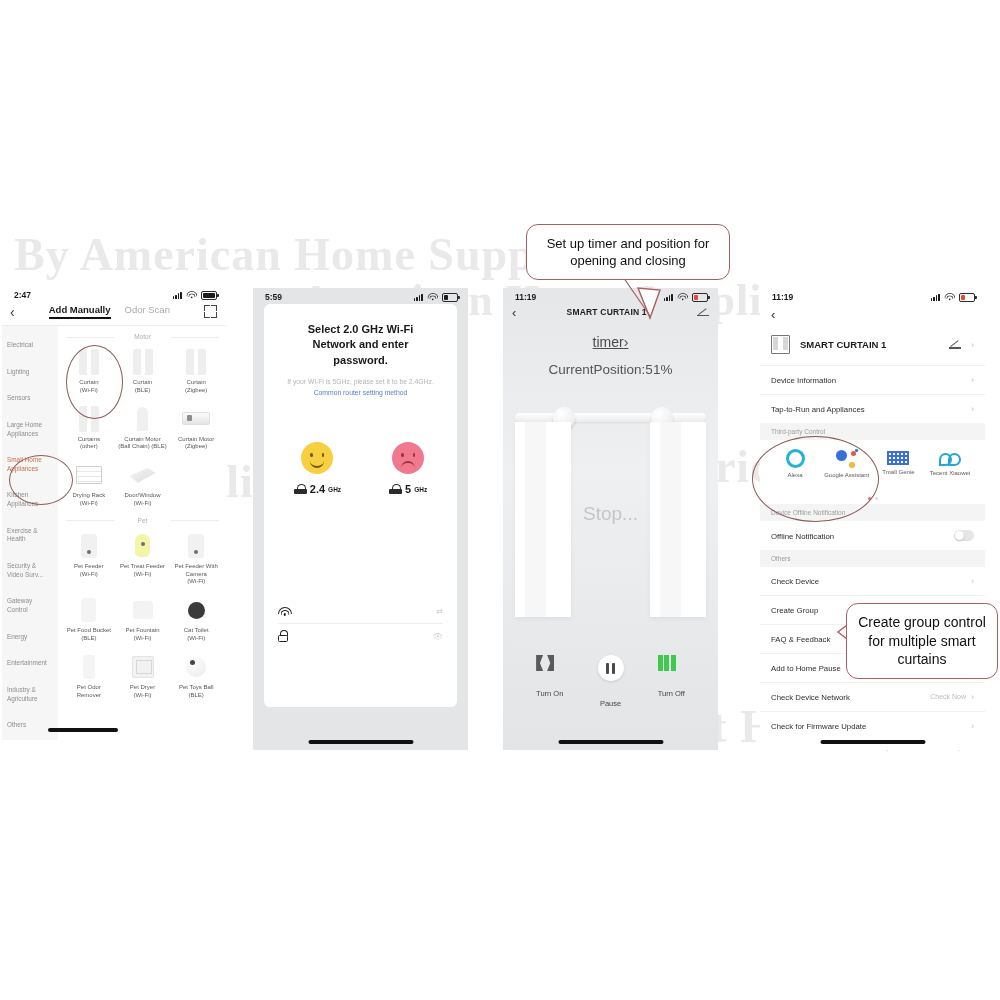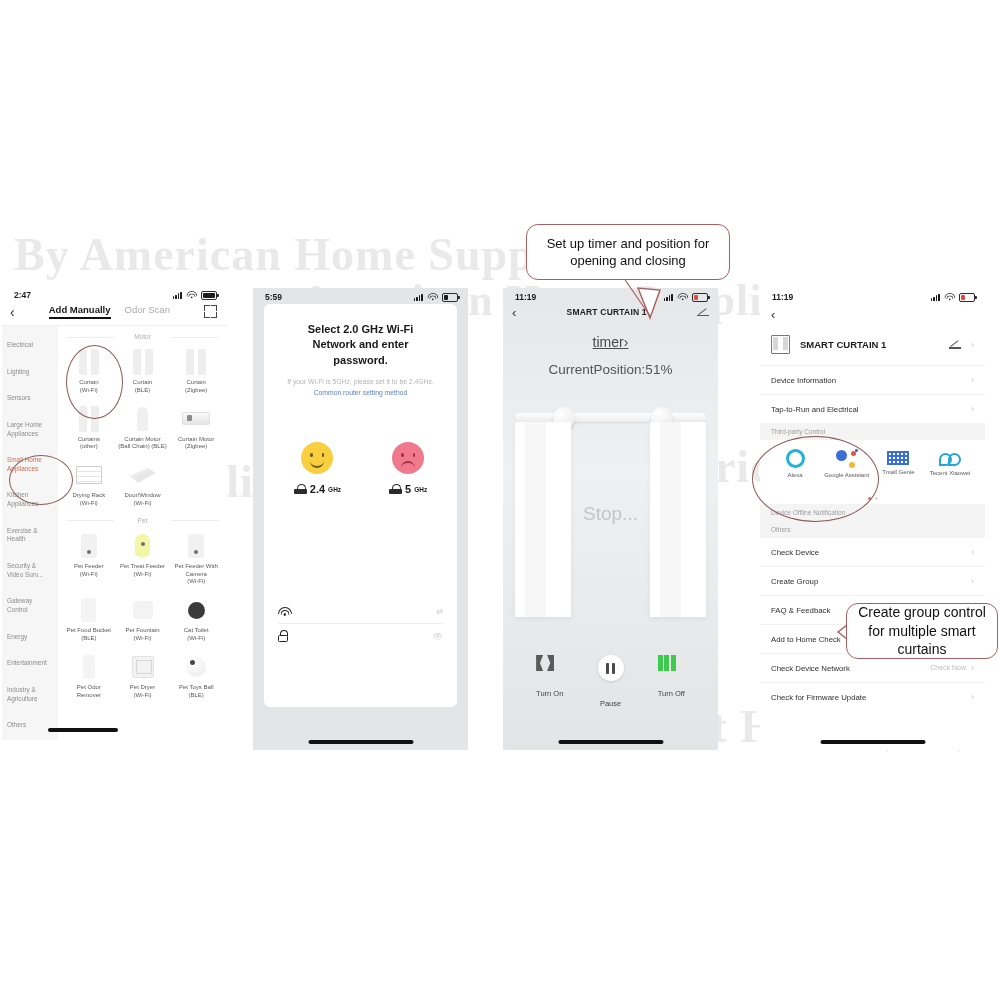--- a/index.html
+++ b/index.html
@@ -183,21 +183,21 @@
   #p4 .dots i{display:inline-block;width:3px;height:3px;border-radius:50%;background:#d9d9d9;margin:0 2px;}
   #p4 .dots i.on{background:#e06b5a;}
   .toggle{width:20px;height:11px;border-radius:6px;background:#e6e6e6;position:relative;}
   .toggle::after{content:"";position:absolute;left:1px;top:1px;width:9px;height:9px;border-radius:50%;background:#fff;box-shadow:0 1px 2px rgba(0,0,0,.2);}
 
   
   .callout{position:absolute;border:1.6px solid #a85f5f;border-radius:12px;background:#fff;
     text-align:center;color:#111;line-height:1.32;display:flex;align-items:center;justify-content:center;
     padding:6px 8px;box-sizing:border-box;}
   #co1{left:526px;top:224px;width:204px;height:56px;font-size:13px;}
-  #co2{left:846px;top:603px;width:152px;height:56px;font-size:14px;}
+  #co2{left:846px;top:603px;width:152px;height:76px;font-size:14px;}
   .leader{position:absolute;pointer-events:none;}
 </style>
 </head>
 <body>
 
 <div class="wm" id="wm1">By American Home Supplies</div>
 <div class="wm" id="wm2">American Home Supplie</div>
 <div class="wm" id="wm3">Supplie</div>
 <div class="wm" id="wm4">American</div>
 <div class="wm" id="wm5">Smart Home (EU)</div>
@@ -538,21 +538,21 @@
     <span class="editpen"></span>
     <span class="chev">›</span>
   </div>
   <div class="item">
     <span>Device Information</span>
     <span class="rt">
         <span class="chev">›</span>
       </span>
   </div>
   <div class="item">
-    <span>Tap-to-Run and Electrical</span>
+    <span>Tap-to-Run and Appliances</span>
     <span class="rt">
         <span class="chev">›</span>
       </span>
   </div>
   <div class="grouphdr">Third-party Control</div>
   <div class="tpc">
     <div class="tp">
       <div class="alexa"></div>
       <div class="n">Alexa</div>
     </div>
@@ -569,41 +569,47 @@
       <div class="tmall"></div>
       <div class="n">Tmall Genie</div>
     </div>
     <div class="tp">
       <div class="xiaowei"></div>
       <div class="n">Tecent Xiaowei</div>
     </div>
   </div>
   <div class="dots"><i class="on"></i><i></i></div>
   <div class="grouphdr">Device Offline Notification</div>
+  <div class="item" style="border-top:0">
+    <span>Offline Notification</span>
+    <span class="rt">
+        <span class="toggle"></span>
+      </span>
+  </div>
   <div class="grouphdr">Others</div>
   <div class="item" style="border-top:0">
     <span>Check Device</span>
     <span class="rt">
         <span class="chev">›</span>
       </span>
   </div>
   <div class="item">
     <span>Create Group</span>
     <span class="rt">
         <span class="chev">›</span>
       </span>
   </div>
   <div class="item">
     <span>FAQ &amp; Feedback</span>
     <span class="rt">
         <span class="chev">›</span>
       </span>
   </div>
   <div class="item">
-    <span>Add to Home Check</span>
+    <span>Add to Home Pause</span>
     <span class="rt">
         <span class="chev">›</span>
       </span>
   </div>
   <div class="item">
     <span>Check Device Network</span>
     <span class="rt">
         <span class="hint">Check Now</span>
         <span class="chev">›</span>
       </span>

